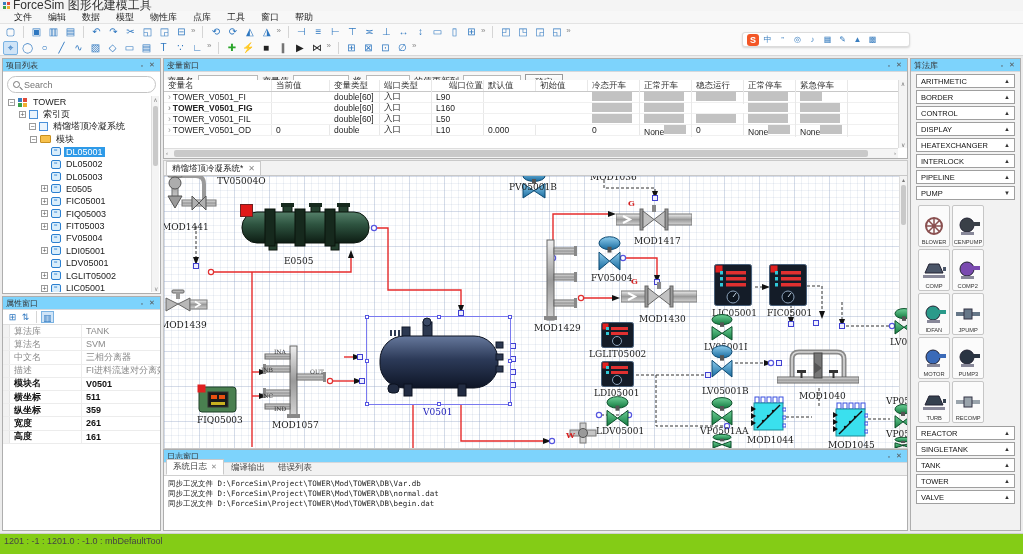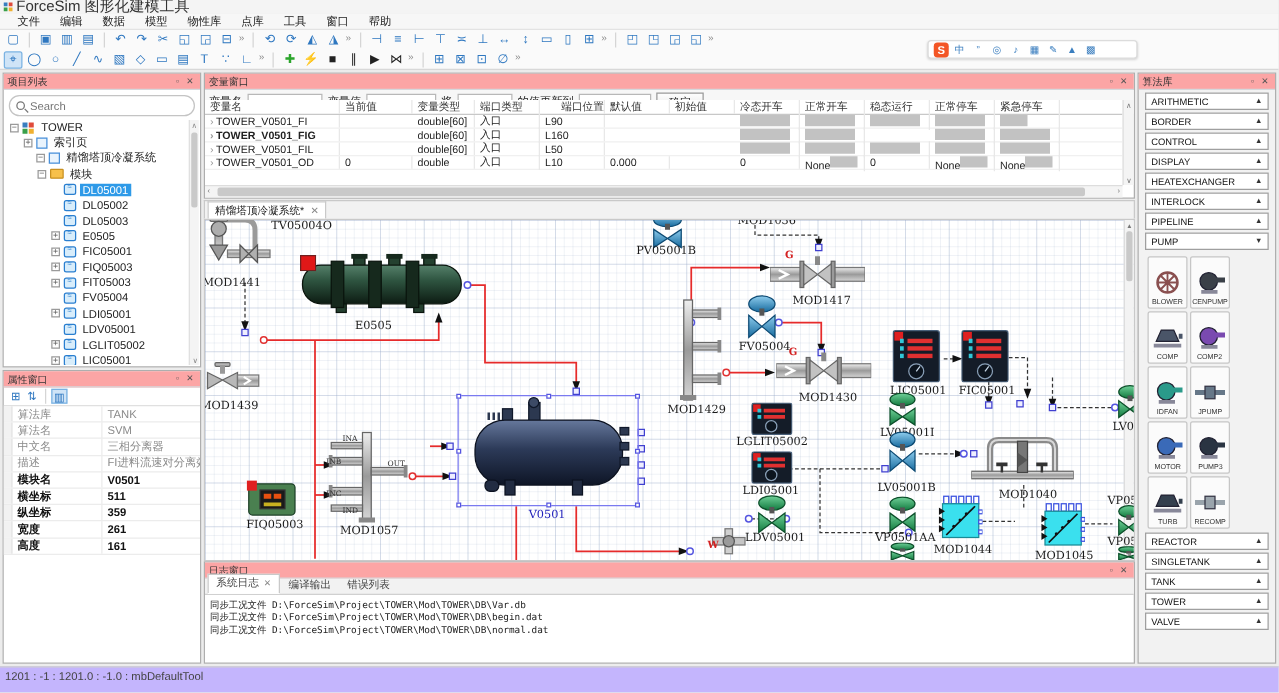--- a/index.html
+++ b/index.html
@@ -20,21 +20,21 @@
   .tb-btn.sel { background:#cfe4f7; border:1px solid #7ab2e2; line-height:12px; }
   .tb-sep { width:1px; height:12px; background:#d5d5d5; margin:0 4px; }
   .tb-ovf { font-size:8px; color:#888; margin:0 3px 4px 1px; }
   
   #ime { position:absolute; left:742px; top:32px; width:168px; height:15px; background:#fff; border:1px solid #dcdcdc; border-radius:3px; box-shadow:0 1px 2px rgba(0,0,0,.15); display:flex; align-items:center; gap:2px; padding:0 4px; }
   #ime .slogo { width:12px; height:12px; background:#f35626; border-radius:3px; color:#fff; font-weight:bold; font-size:9px; line-height:12px; text-align:center; }
   #ime .iic { font-size:8px; color:#3a7ebf; width:13px; text-align:center; }
 
   
   .panel { position:absolute; background:#fff; border:1px solid #aeaeae; }
-  .ptitle { height:13px; background:#fca5a5; border-bottom:1px solid #d5d8dc; display:flex; align-items:center; padding:0 3px; font-size:8px; color:#333; }
+  .ptitle { height:13px; background:#7dd3fc; border-bottom:1px solid #d5d8dc; display:flex; align-items:center; padding:0 3px; font-size:8px; color:#333; }
   .ptitle .sp { flex:1; }
   .ptitle .wbtn { font-size:7px; color:#555; width:10px; text-align:center; }
 
   
   #project { left:2px; top:58px; width:159px; height:236px; }
   #search-box { margin:4px 4px 2px 4px; height:17px; border:1px solid #c4c4c4; border-radius:9px; display:flex; align-items:center; padding:0 5px; gap:4px; }
   #search-box .mag { width:7px; height:7px; border:1.4px solid #777; border-radius:50%; position:relative; flex:none; }
   #search-box .mag::after { content:""; position:absolute; width:4px; height:1.4px; background:#777; transform:rotate(45deg); left:5px; top:6px; }
   #search-box input { border:none; outline:none; font-size:9px; width:100%; color:#999; background:transparent; }
   #tree { position:absolute; top:37px; bottom:1px; left:1px; right:9px; overflow:hidden; }
@@ -114,21 +114,21 @@
   #library { left:910px; top:58px; width:111px; height:473px; background:#f2f2f2; }
   #lib-body { position:absolute; top:14px; left:1px; right:1px; bottom:1px; overflow:hidden; padding:1px 4px; }
   .lib-sec { height:14px; background:#fff; border:1px solid #9f9f9f; margin-bottom:2px; display:flex; align-items:center; padding:0 4px; font-size:7.5px; color:#111; }
   .lib-sec .sp { flex:1; }
   .lib-sec .tri { font-size:6px; color:#333; }
   .lib-grid { display:flex; flex-wrap:wrap; gap:2px; padding:3px 0 3px 2px; }
   .lib-item { width:32px; height:42px; border:1px solid #c6c6c6; background:#fbfbfb; border-radius:2px; display:flex; flex-direction:column; align-items:center; justify-content:flex-end; padding-bottom:1px; }
   .lib-item .lbl { font-size:6px; color:#333; transform:scale(.95); white-space:nowrap; }
 
   
-  #statusbar { position:absolute; left:0; top:533px; width:1023px; height:21px; background:#c4b5fd; border-top:1px solid #d0d0d0; font-size:9px; color:#444; padding:2px 0 0 4px; }
+  #statusbar { position:absolute; left:0; top:533px; width:1023px; height:21px; background:#84cc16; border-top:1px solid #d0d0d0; font-size:9px; color:#444; padding:2px 0 0 4px; }
 </style>
 </head>
 <body>
 
 <svg width="0" height="0" style="position:absolute">
 <defs>
   <linearGradient id="ghx" x1="0" y1="0" x2="0" y2="1">
         <stop offset="0" stop-color="#55806a"></stop>
         <stop offset=".4" stop-color="#2e5440"></stop>
         <stop offset="1" stop-color="#0d1c13"></stop>
@@ -635,21 +635,21 @@
       <rect x="26" y="12" width="17" height="9" fill="url(#gpipe)" stroke="#777"></rect>
       <polyline points="31,13.5 36,16.5 31,19.5" fill="none" stroke="#fff" stroke-width="1.6"></polyline>
         </svg></div>
       <div class="cv-label" style="left: -4px; top: 144px;">MOD1439</div>
       <div class="cv-item" style="left: 357px; top: -6px; width: 26px; height: 30px;"><svg width="26" height="30" viewBox="0 0 26 30">
       <ellipse cx="13" cy="6" rx="11" ry="5.3999999999999995" fill="url(#gvB)" stroke="#0d4a73"></ellipse>
       <rect x="11" y="9" width="4" height="4.8" fill="#555"></rect>
       <path d="M2 13.5 L13 20.75 L2 28 Z" fill="url(#gvB)" stroke="#0d4a73"></path>
       <path d="M24 13.5 L13 20.75 L24 28 Z" fill="url(#gvB)" stroke="#0d4a73"></path>
         </svg></div>
-      <div class="cv-label" style="left: 345px; top: 20px;">PV05001B</div>
+      <div class="cv-label" style="left: 345px; top: 6px;">PV05001B</div>
       <div class="cv-label" style="left: 426px; top: -4px;">MOD1036</div>
       <div class="cv-item" style="left: 452px; top: 28px; width: 76px; height: 30px;"><svg width="76" height="30" viewBox="0 0 76 30">
       <rect x="0" y="10" width="25" height="11" fill="url(#gpipe)" stroke="#777"></rect>
           <rect x="51" y="10" width="25" height="11" fill="url(#gpipe)" stroke="#777"></rect>
       <polyline points="7,12 14,15.5 7,19" fill="none" stroke="#fff" stroke-width="2"></polyline>
       <rect x="24" y="5" width="3" height="21" fill="#9a9a9a" stroke="#666"></rect>
           <rect x="49" y="5" width="3" height="21" fill="#9a9a9a" stroke="#666"></rect>
       <path d="M27 7 L38 15.5 L27 24 Z" fill="#c2c2c2" stroke="#666"></path>
           <path d="M49 7 L38 15.5 L49 24 Z" fill="#c2c2c2" stroke="#666"></path>
       <rect x="36" y="1" width="4" height="7" fill="#888"></rect>
@@ -911,22 +911,22 @@
         </div>
         <div class="log-tab">
           <span>编译输出</span>
         </div>
         <div class="log-tab">
           <span>错误列表</span>
         </div>
       </div>
     <div id="log-body">
         <div>同步工况文件 D:\ForceSim\Project\TOWER\Mod\TOWER\DB\Var.db</div>
+        <div>同步工况文件 D:\ForceSim\Project\TOWER\Mod\TOWER\DB\normal.dat</div>
         <div>同步工况文件 D:\ForceSim\Project\TOWER\Mod\TOWER\DB\begin.dat</div>
-        <div>同步工况文件 D:\ForceSim\Project\TOWER\Mod\TOWER\DB\normal.dat</div>
       </div>
   </div>
 
   <div id="library" class="panel">
     <div class="ptitle">
       <span>算法库</span>
         <span class="sp"></span>
       <span class="wbtn">▫</span>
         <span class="wbtn">✕</span>
     </div>

